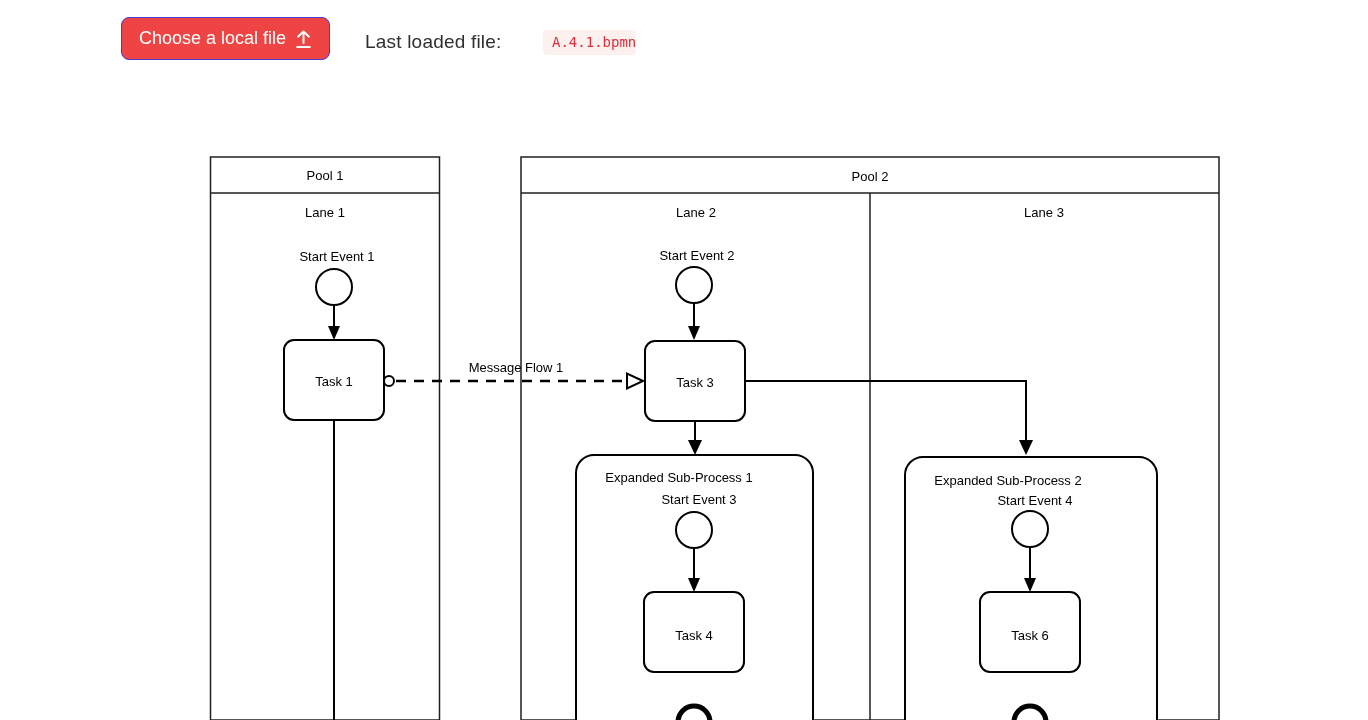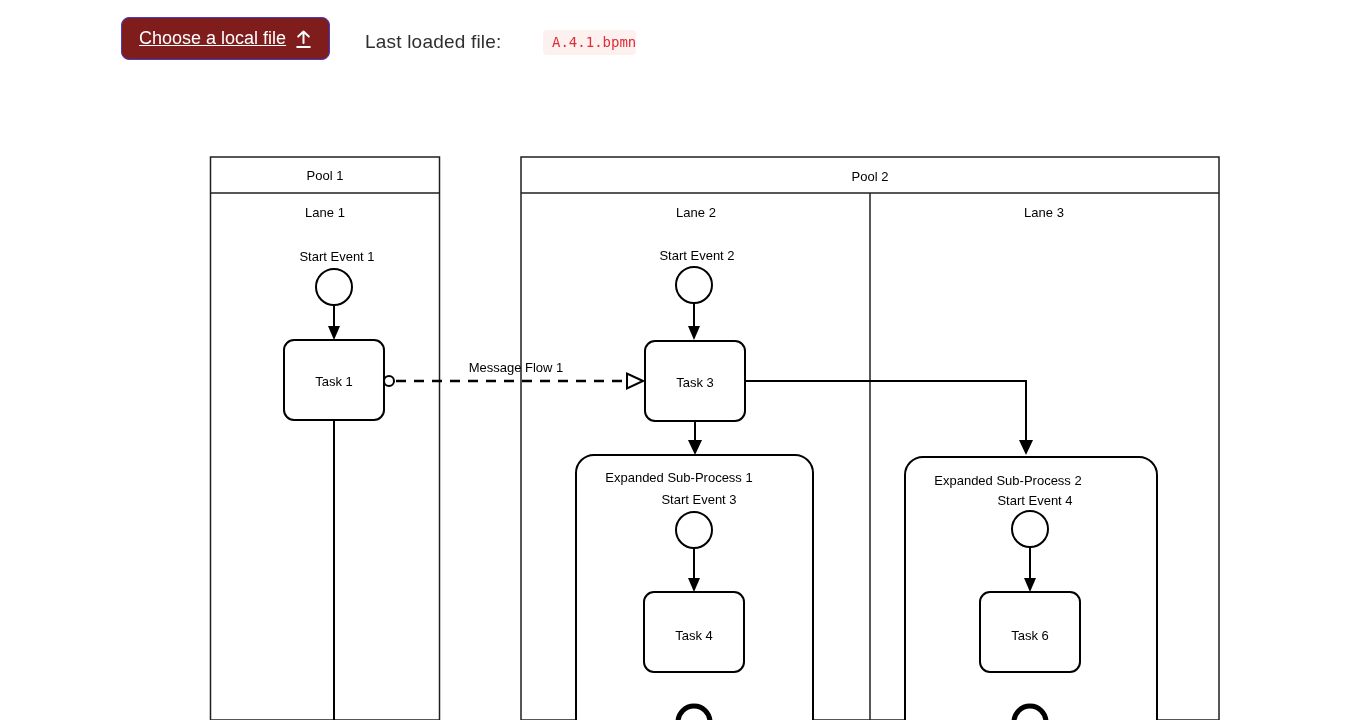--- a/index.html
+++ b/index.html
@@ -21,28 +21,27 @@
     z-index: 2;
   }
   .choose-btn {
     position: absolute;
     left: 121px; top: 17px;
     height: 43px;
     display: inline-flex;
     align-items: center;
     gap: 9px;
     padding: 0 17px;
-    background: #7f1d1d;
+    background: #ef4444;
     border: 1px solid #473bd2;
     border-radius: 8px;
     color: #ffffff;
     font-size: 18px;
     font-family: "Liberation Sans", sans-serif;
     cursor: pointer;
-    text-decoration: underline;
   }
   .choose-btn svg { display: block; }
   .loaded-label {
     position: absolute;
     left: 365px; top: 31px;
     font-size: 19px;
     font-weight: 400;
     color: #2f2f2f;
     letter-spacing: 0.2px;
   }

